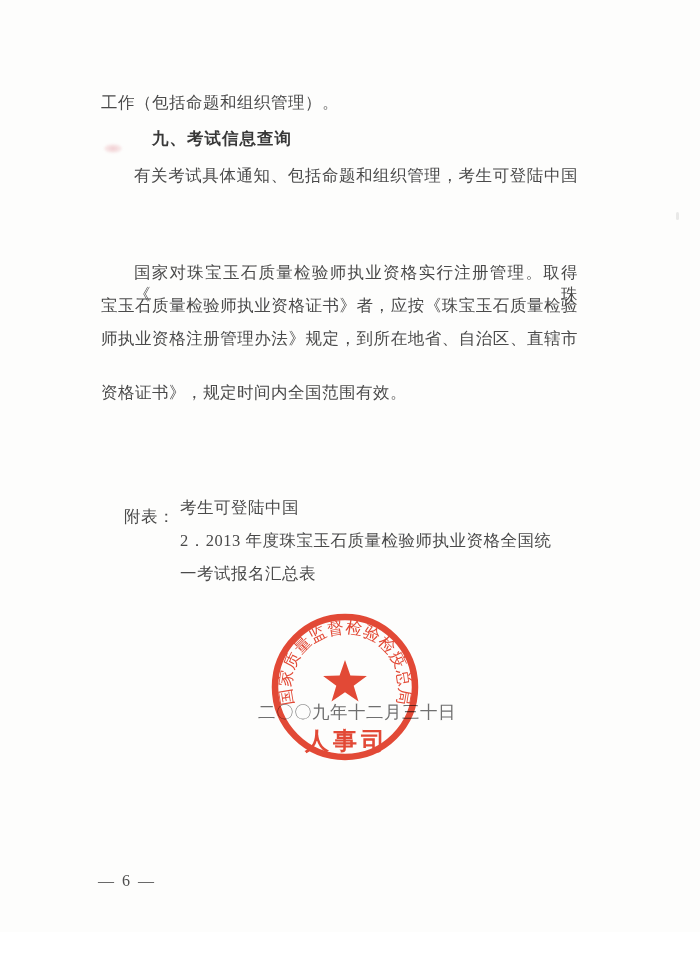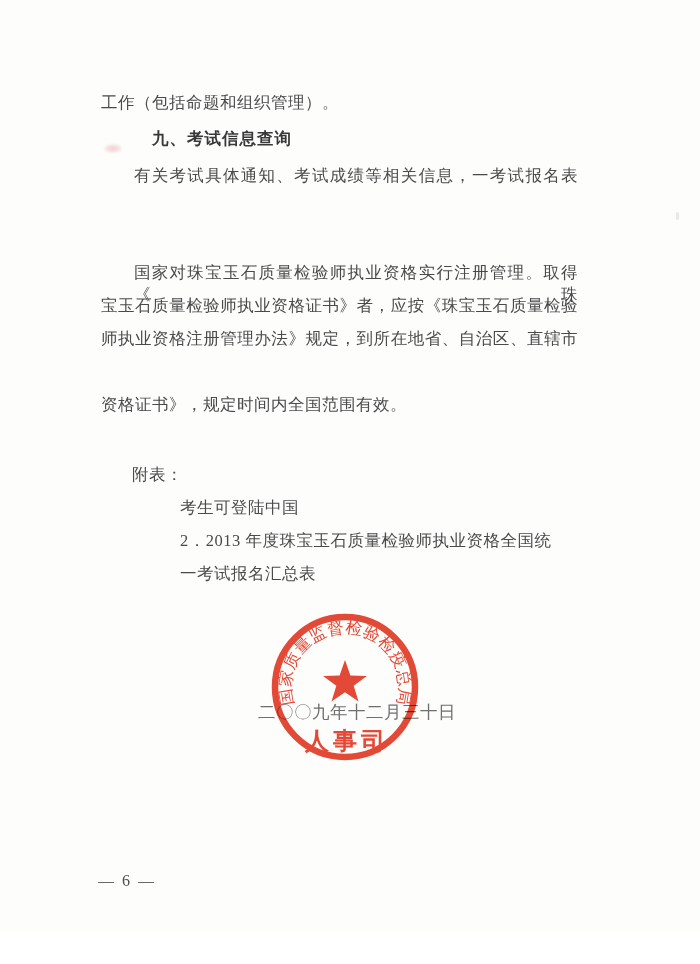--- a/index.html
+++ b/index.html
@@ -34,22 +34,23 @@
     left: 134px;
     width: 444px;
   }
   .heading {
     font-weight: 700;
     color: #383838;
     letter-spacing: 1px;
     margin-left: 18px;
   }
   .attach-label {
-    left: 132px;
+    left: 124px;
     width: auto;
+    margin-top: 42px;
   }
   .attach-item {
     left: 180px;
     width: auto;
   }
   .date-line {
     position: absolute;
     left: 258px;
     top: 700px;
     font-size: 17.5px;
@@ -100,32 +101,32 @@
 
 <div class="page">
 
   <div class="smudge"></div>
   <div class="speck"></div>
 
   <div class="line" style="top:92px">工作（包括命题和组织管理）。</div>
 
   <div class="line heading indent" style="top:128px">九、考试信息查询</div>
 
-  <div class="line just indent" style="top:165px">有关考试具体通知、考试成绩等相关信息，一考试报名表</div>
+  <div class="line just indent" style="top:165px">有关考试具体通知、包括命题和组织管理，考生可登陆中国</div>
 
 
 
   <div class="line just" style="top:295px">宝玉石质量检验师执业资格证书》者，应按《珠宝玉石质量检验</div>
 
   <div class="line just indent" style="top:262px">国家对珠宝玉石质量检验师执业资格实行注册管理。取得《珠</div>
 
   <div class="line just" style="top:328px">师执业资格注册管理办法》规定，到所在地省、自治区、直辖市</div>
 
 
-  <div class="line" style="top:394px">资格证书》，规定时间内全国范围有效。</div>
+  <div class="line" style="top:382px">资格证书》，规定时间内全国范围有效。</div>
 
   <div class="line attach-label" style="top:464px">附表：</div>
 
 
   <div class="line attach-item" style="top:497px">考生可登陆中国</div>
 
   <div class="line attach-item" style="top:530px">2．2013 年度珠宝玉石质量检验师执业资格全国统</div>
 
   <div class="line attach-item" style="top:563px">一考试报名汇总表</div>
 

